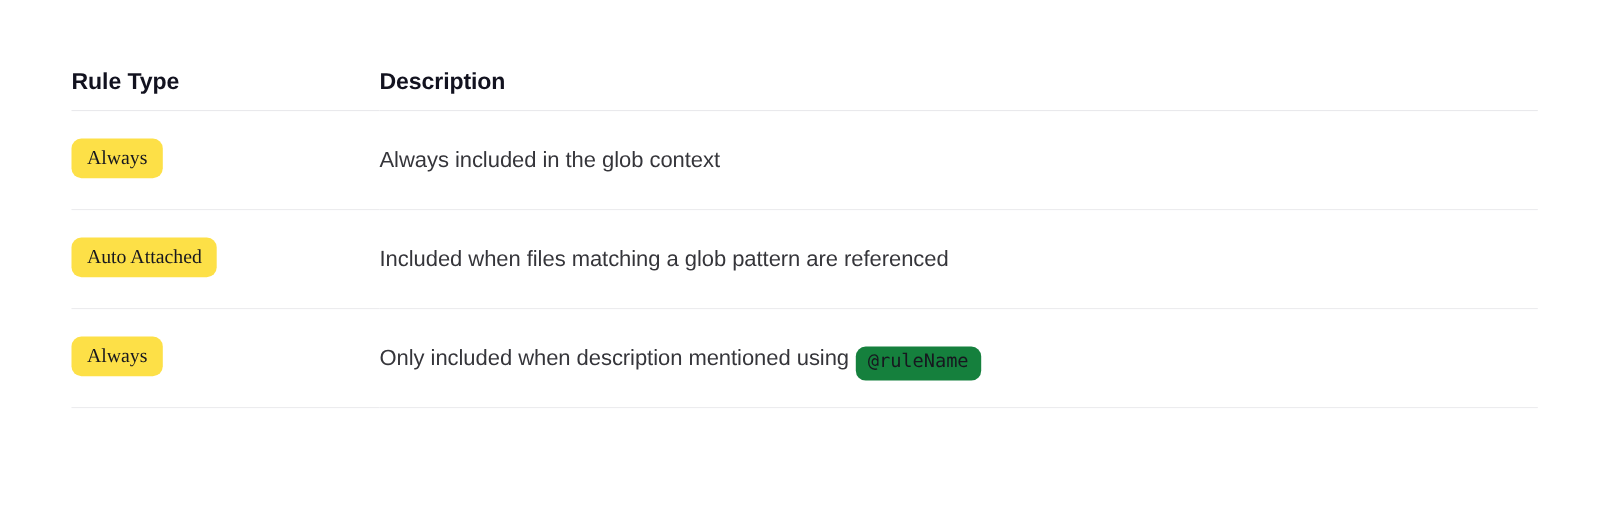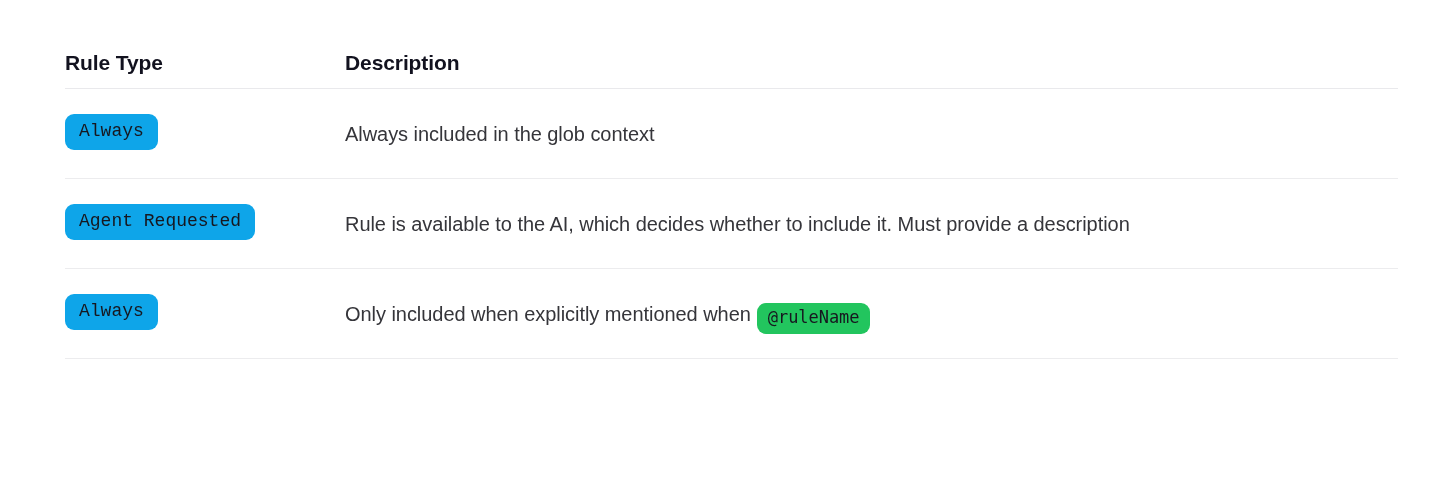--- a/index.html
+++ b/index.html
@@ -11,21 +11,21 @@
     height: 479px;
     background: #ffffff;
     font-family: "Liberation Sans", sans-serif;
     -webkit-font-smoothing: antialiased;
     overflow: hidden;
   }
 
   .table-wrap {
     position: absolute;
     left: 65px;
-    top: 4px;
+    top: 16px;
     width: 1333px;
   }
 
   table.rules-table {
     width: 1333px;
     border-collapse: collapse;
     table-layout: fixed;
   }
 
   table.rules-table col.col-rule-type { width: 280px; }
@@ -56,34 +56,34 @@
   td.cell-description {
     padding: 26px 0 24px 0;
     font-size: 20px;
     line-height: 39px;
     color: #35353a;
     letter-spacing: -0.05px;
   }
 
   .code-badge {
     display: inline-block;
-    background: #0ea5e9;
+    background: #fde047;
     border-radius: 9px;
     padding: 7px 14px 9px 14px;
-    font-family: Liberation Mono, monospace;
+    font-family: Liberation Serif, serif;
     font-size: 18px;
     line-height: 20px;
     color: #17171f;
     white-space: nowrap;
     letter-spacing: 0px;
   }
 
   .inline-code {
     display: inline-block;
-    background: #22c55e;
+    background: #15803d;
     border-radius: 9px;
     padding: 5px 11px 7px 11px;
     font-family: "DejaVu Sans Mono", "Liberation Mono", monospace;
     font-size: 17px;
     line-height: 19px;
     color: #17171f;
     white-space: nowrap;
     vertical-align: baseline;
     position: relative;
     top: 2px;
@@ -109,34 +109,34 @@
 
       <tr>
         <td class="cell-rule-type">
           <span class="code-badge">Always</span>
         </td>
         <td class="cell-description">
           <span>Always included in the glob context</span>
         </td>
       </tr>
 
-
       <tr>
         <td class="cell-rule-type">
-          <span class="code-badge">Agent Requested</span>
+          <span class="code-badge">Auto Attached</span>
         </td>
         <td class="cell-description">
-          <span>Rule is available to the AI, which decides whether to include it. Must provide a description</span>
+          <span>Included when files matching a glob pattern are referenced</span>
         </td>
       </tr>
+
 
       <tr>
         <td class="cell-rule-type">
           <span class="code-badge">Always</span>
         </td>
         <td class="cell-description">
-          <span>Only included when explicitly mentioned when</span><span class="inline-code">@ruleName</span>
+          <span>Only included when description mentioned using</span><span class="inline-code">@ruleName</span>
         </td>
       </tr>
 
     </tbody>
   </table>
 </div>
 
 </body></html>

